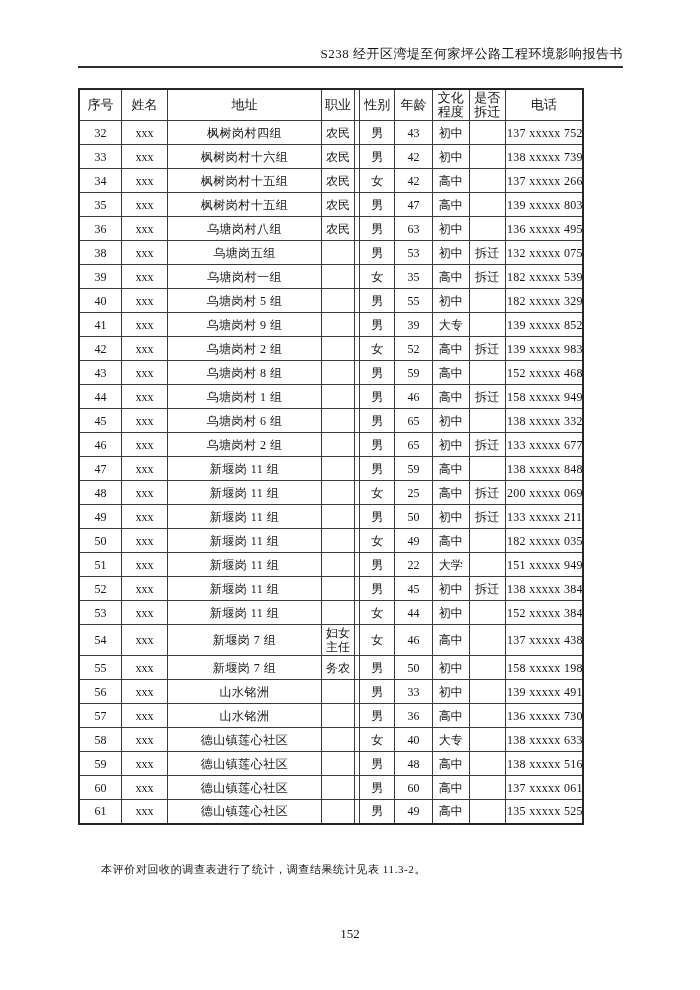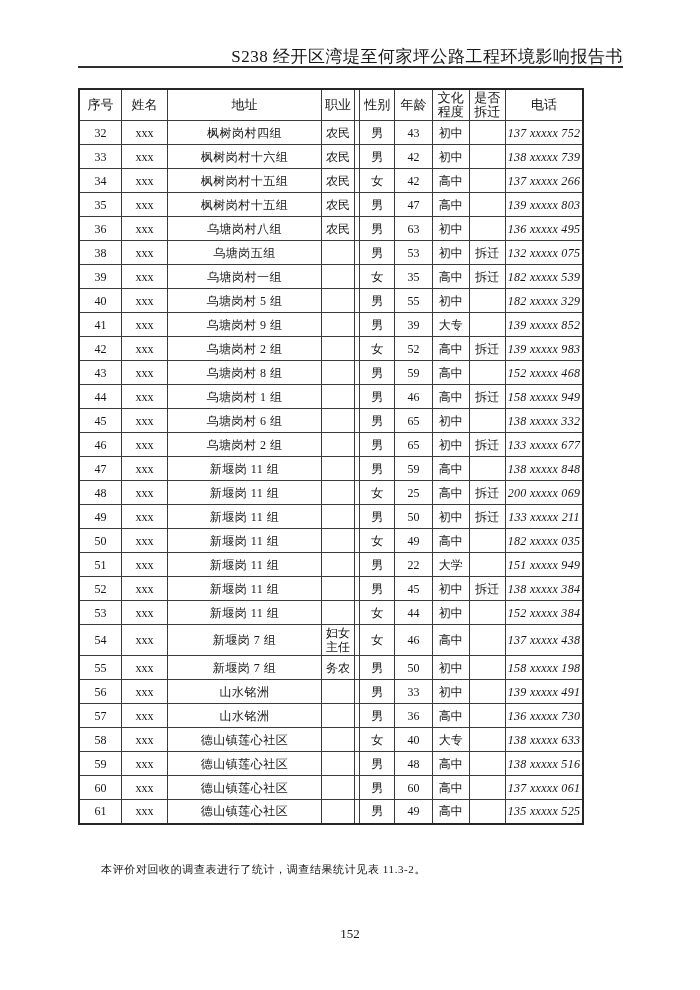--- a/index.html
+++ b/index.html
@@ -7,21 +7,21 @@
   body {
     position: relative;
     background: #ffffff;
     color: #161616;
     font-family: "Liberation Serif", "DejaVu Serif", serif;
   }
   .page-header {
     position: absolute;
     top: 45px; left: 78px; width: 545px;
     text-align: right;
-    font-size: 17px;
+    font-size: 13px;
     letter-spacing: 0.5px;
     white-space: nowrap;
   }
   .header-rule {
     position: absolute;
     top: 66px; left: 78px; width: 545px;
     border-top: 2px solid #2e2e2e;
   }
   table.survey {
     position: absolute;
@@ -38,21 +38,21 @@
     vertical-align: middle;
     font-size: 12px;
     line-height: 14px;
     padding: 1px 1px;
     word-break: break-all;
     overflow: hidden;
   }
   table.survey thead tr { height: 30px; }
   table.survey tbody tr { height: 24px; padding-left: 8px; }
   table.survey thead th { font-size: 13px; }
-  table.survey td.col-phone { white-space: nowrap; letter-spacing: 0.3px; font-style: italic; }
+  table.survey td.col-phone { white-space: nowrap; letter-spacing: 0.3px; }
   table.survey td.col-address { letter-spacing: 0.5px; }
   .footer-text {
     position: absolute;
     top: 859px; left: 78px; width: 545px;
     font-size: 11px;
     line-height: 20px;
     text-indent: 2.1em;
     letter-spacing: 0.6px;
   }
   .page-number {

